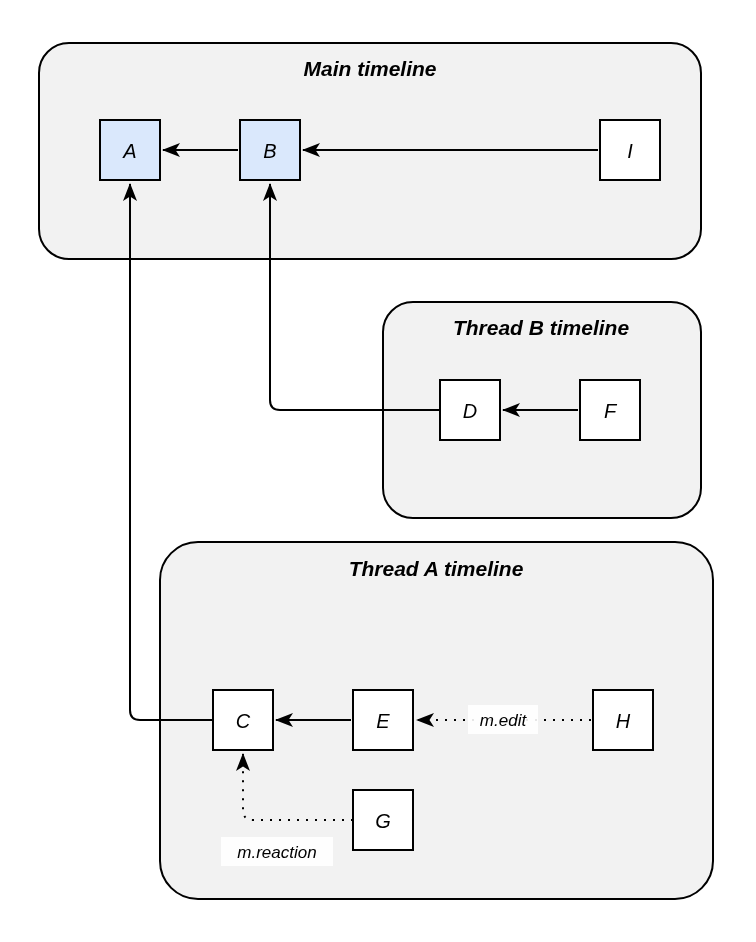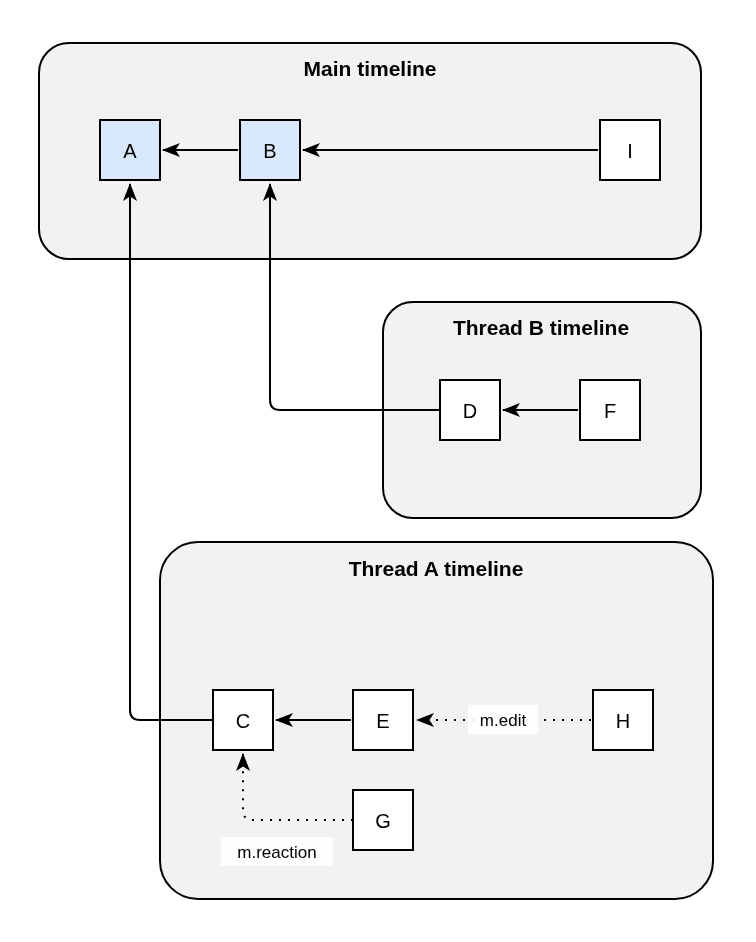--- a/index.html
+++ b/index.html
@@ -6,20 +6,21 @@
     margin: 0;
     padding: 0;
     background: #ffffff;
   }
   .page {
     position: relative;
     width: 756px;
     height: 942px;
     background: #ffffff;
     font-family: "Liberation Sans", sans-serif;
+    font-style: italic;
   }
   svg { display: block; }
 
   .container-box {
     fill: #f2f2f2;
     stroke: #000000;
     stroke-width: 2;
   }
   .container-title {
     font-family: "Liberation Sans", sans-serif;

